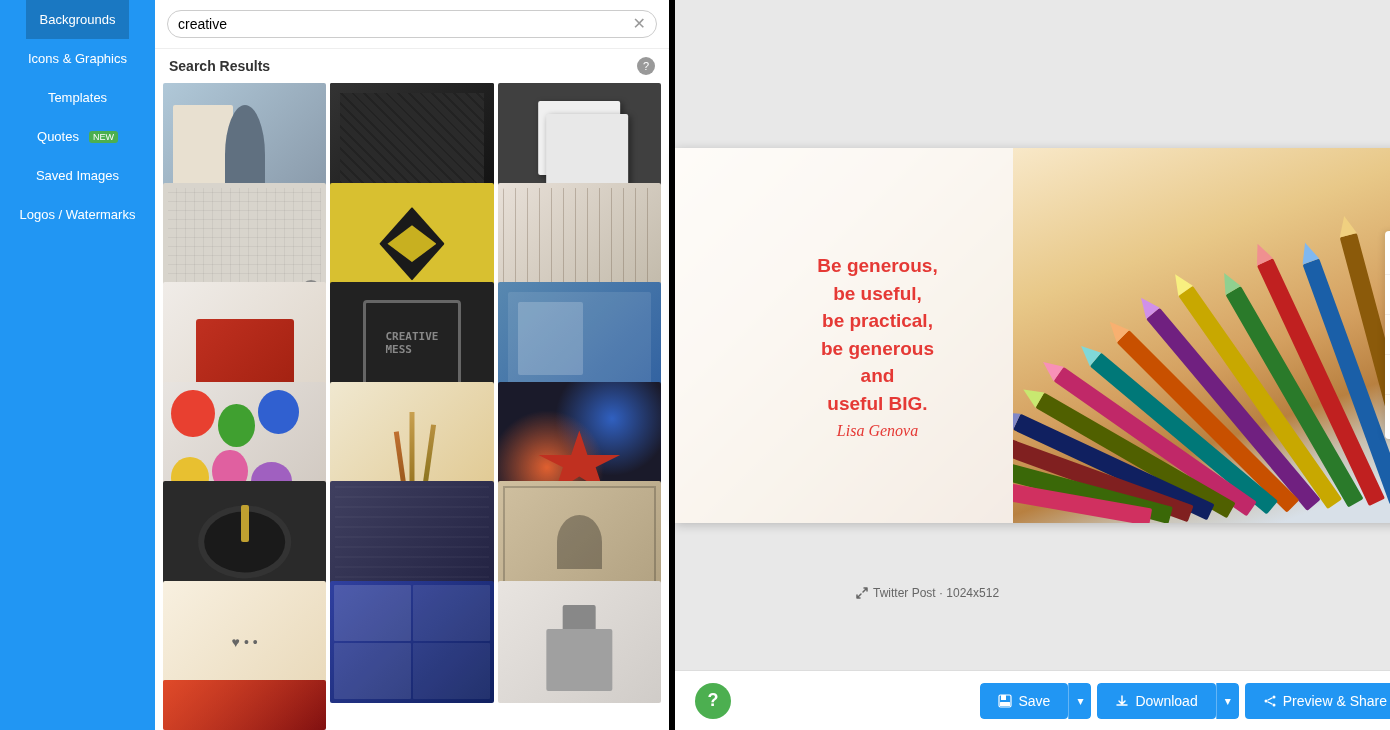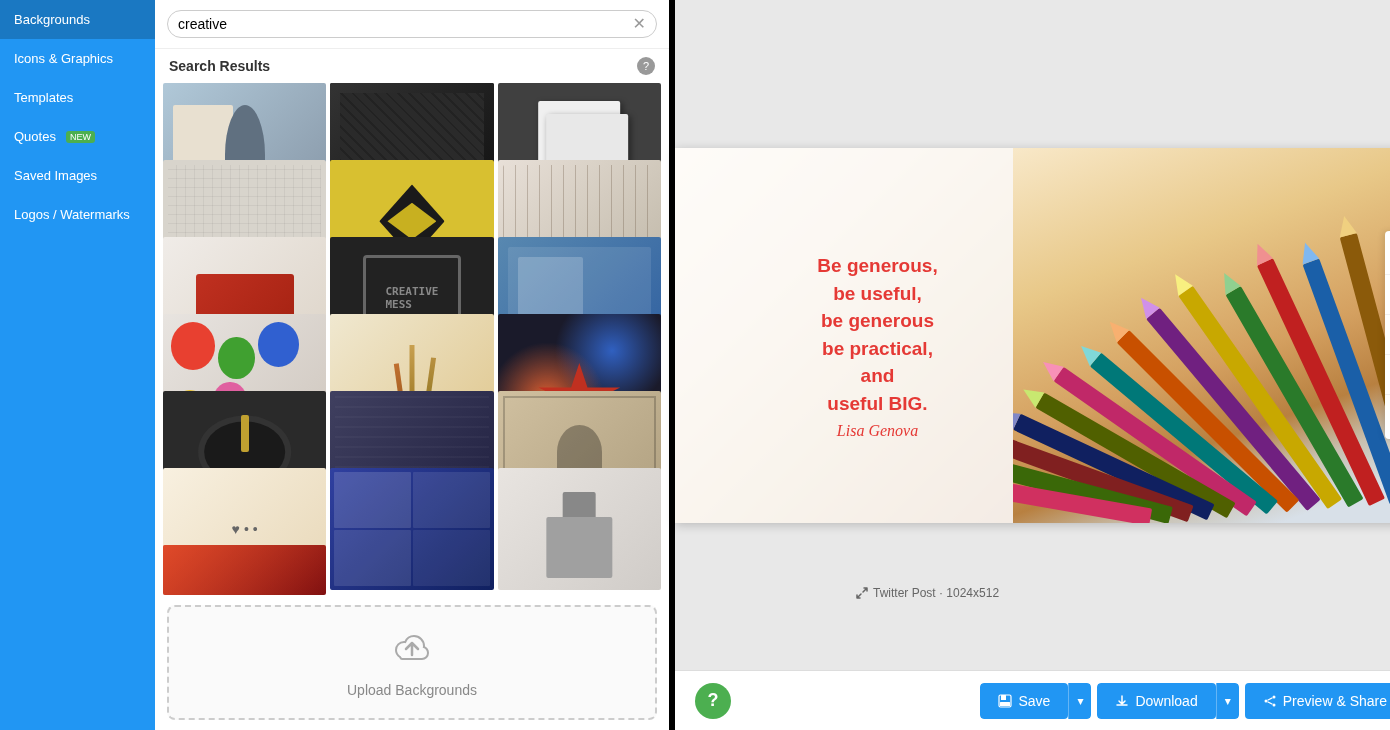--- a/index.html
+++ b/index.html
@@ -5,20 +5,21 @@
     * { box-sizing: border-box; margin: 0; padding: 0; }
     body { font-family: Arial, sans-serif; background: #f0f0f0; display: flex; height: 730px; overflow: hidden; }
 
     
     #sidebar {
       width: 155px;
       background: #2196f3;
       display: flex;
       flex-direction: column;
       flex-shrink: 0;
+      align-items: center;
     }
     .sidebar-item {
       padding: 12px 14px;
       color: white;
       font-size: 13px;
       cursor: pointer;
       display: flex;
       align-items: center;
       gap: 6px;
     }
@@ -413,29 +414,20 @@
     <div class="img-placeholder" style="background:linear-gradient(135deg,#e8e4e0,#d0ccc8); position:relative; overflow:hidden;">
       <div style="position:absolute;top:20%;left:50%;transform:translateX(-50%);width:20%;height:40%;background:#888;border-radius:2px;"></div>
       <div style="position:absolute;top:40%;left:50%;transform:translateX(-50%);width:40%;height:50%;background:#a0a0a0;border-radius:2px;"></div>
     </div>
 
     <div class="img-placeholder" style="background:linear-gradient(135deg,#c03020,#801010); position:relative; overflow:hidden; height:50px;">
       <div style="position:absolute;inset:0;background:linear-gradient(135deg,rgba(255,100,50,0.5),transparent);"></div>
     </div>
   </div>
 
-  <div id="upload-area">
-    <div class="upload-icon">
-      <svg width="40" height="40" viewBox="0 0 40 40" fill="none" xmlns="http://www.w3.org/2000/svg">
-        <path d="M20 28V16M14 22L20 16L26 22" stroke="#aaa" stroke-width="2.5" stroke-linecap="round" stroke-linejoin="round"></path>
-        <path d="M8 30C5.8 28.6 4 26 4 23C4 18.6 7.4 15 12 15C12.4 15 12.8 15 13.2 15.1C14.6 11.6 18 9 22 9C27.5 9 32 13.5 32 19C32 19.3 32 19.7 31.9 20C34.3 21 36 23.4 36 26C36 29.3 33.3 32 30 32H10C9.3 32 8.6 31.3 8 30Z" stroke="#aaa" stroke-width="2" fill="none"></path>
-      </svg>
-    </div>
-    <span class="upload-label">Upload Backgrounds</span>
-  </div>
 </div>
 
 <div id="main-area">
 
   <div id="canvas-container">
 
     <div id="canvas">
 
       <div style="position:absolute;inset:0;background:linear-gradient(135deg,#f5e6d0 0%,#e8d0b0 20%,#d4b080 40%,#c09060 55%,#b07850 65%,#c0b8a8 75%,#d0d0d0 85%,#e0e8f0 100%);"></div>
 
@@ -502,22 +494,22 @@
           <g transform="translate(160,375) rotate(-80)">
             <rect x="-10" y="-210" width="18" height="190" rx="2" fill="#d03060"></rect>
             <polygon points="-10,-210 8,-210 0,-230" fill="#f880a0"></polygon>
           </g>
         </svg>
       </div>
 
       <div style="position:absolute;top:50%;left:27%;transform:translate(-50%,-50%);text-align:center;font-family:'Comic Sans MS',cursive,sans-serif;color:#e53935;font-size:19px;font-weight:bold;line-height:1.45;width:260px;">
         <div>Be generous,</div>
         <div>be useful,</div>
+        <div>be practical,</div>
         <div>be generous</div>
-        <div>be practical,</div>
         <div>and</div>
         <div>useful BIG.</div>
       </div>
 
       <div style="position:absolute;bottom:22%;left:27%;transform:translateX(-50%);color:#e53935;font-size:16px;font-style:italic;font-family:serif;">Lisa Genova</div>
 
     </div>
 
     <div id="canvas-size-label" style="position:absolute;bottom:70px;left:180px;font-size:12px;color:#666;display:flex;align-items:center;gap:4px;">
       <svg width="14" height="14" viewBox="0 0 14 14" fill="none" xmlns="http://www.w3.org/2000/svg">

